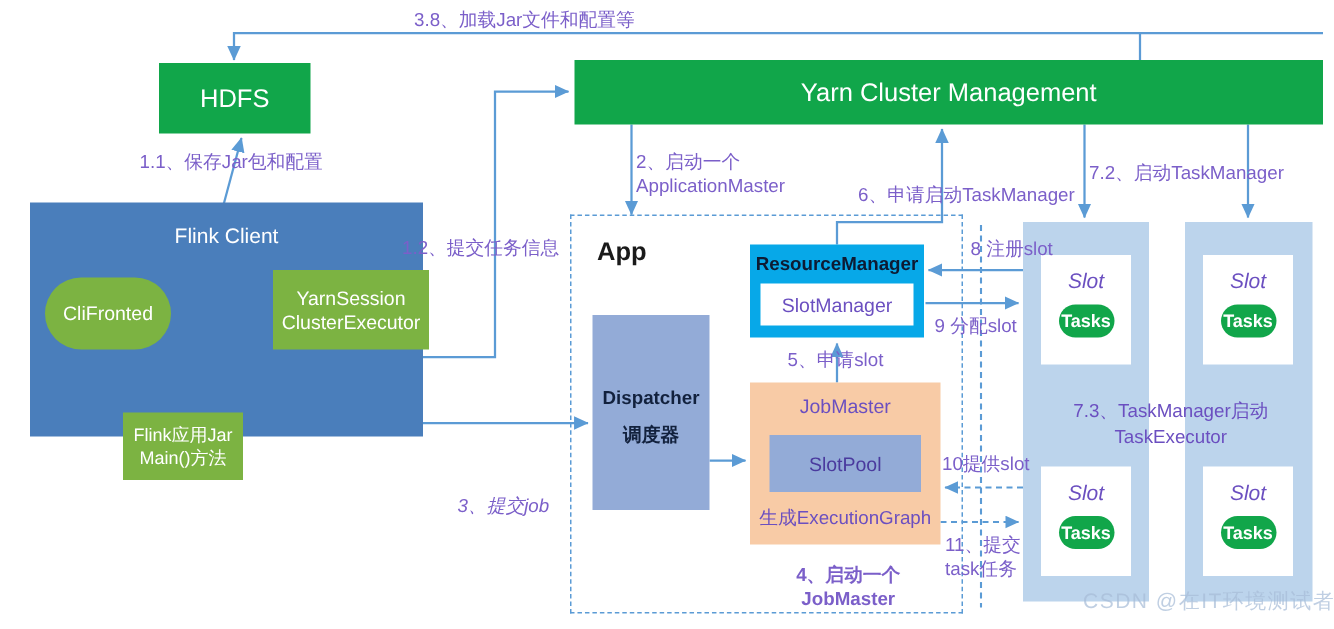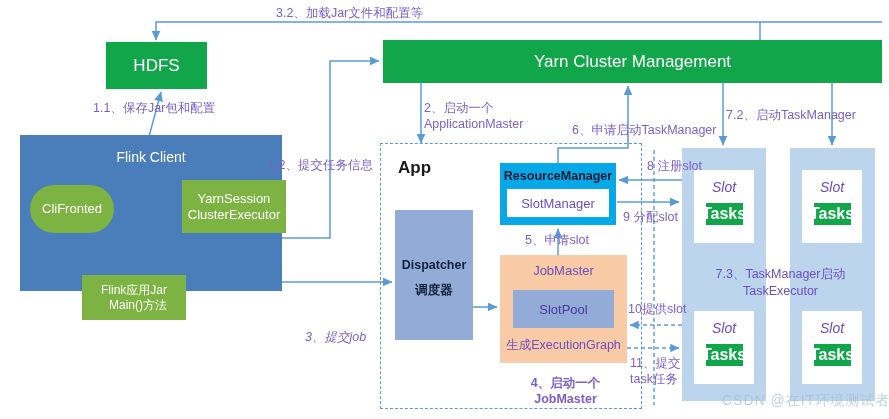--- a/index.html
+++ b/index.html
@@ -18,21 +18,21 @@
   #yarn{left:383px;top:40px;width:499px;height:43px;font-size:17px;}
 
   
   #flink-client{left:20px;top:135px;width:262px;height:156px;background:#4a7ebb;
       display:block;color:#ffffff;}
   #flink-client .hdr{width:100%;text-align:center;margin-top:14px;font-size:14px;color:#ffffff;}
   .inner-green{background:#7cb342;color:#ffffff;position:absolute;box-sizing:border-box;
       display:flex;align-items:center;justify-content:center;text-align:center;font-size:13px;line-height:1.2;}
   #clifronted{left:30px;top:185px;width:84px;height:48px;border-radius:24px;}
   #yarnsession{left:145px;top:180px;width:104px;height:53px;margin-left:37px;}
-  #flinkjar{left:82px;top:275px;width:104px;height:45px;font-size:12px;text-align:right;}
+  #flinkjar{left:82px;top:275px;width:80px;height:45px;font-size:12px;}
 
   
   #app-box{left:380px;top:143px;width:262px;height:266px;border:1.3px dashed #5b9bd5;background:transparent;}
   #app-label{left:398px;top:155px;width:70px;height:26px;font-size:17px;font-weight:bold;color:#1a1a1a;justify-content:flex-start;}
 
   #dispatcher{left:395px;top:210px;width:78px;height:130px;background:#93abd7;
       display:block;color:#12213d;}
   #dispatcher .d1{margin-top:48px;font-size:12.5px;font-weight:bold;text-align:center;}
   #dispatcher .d2{margin-top:10px;font-size:12.5px;font-weight:bold;text-align:center;}
 
@@ -47,22 +47,22 @@
       color:#4a3a9e;font-size:13px;display:flex;align-items:center;justify-content:center;}
   #jobmaster .exgraph{position:absolute;left:0px;top:82px;width:127px;text-align:center;
       color:#6b4fc0;font-size:12.5px;}
 
   
   .tm{position:absolute;background:#bcd4ec;}
   #tm1{left:682px;top:148px;width:84px;height:253px;}
   #tm2{left:790px;top:148px;width:85px;height:253px;}
   .slot{position:absolute;background:#ffffff;display:block;}
   .slot .slot-label{text-align:center;color:#6b4fc0;font-size:14px;margin-top:9px;font-style:italic;}
-  .slot .tasks{margin:8px auto 0 auto;background:#11a64a;color:#ffffff;font-size:16px;
-      font-weight:bold;width:37px;height:22px;display:flex;align-items:center;justify-content:center;}
+  .slot .tasks{margin:8px auto 0 auto;background:#11a64a;color:#ffffff;font-size:12px;
+      font-weight:bold;width:37px;height:22px;display:flex;align-items:center;justify-content:center;border-radius:11px;}
   #tm1 .slot.s-top,#tm2 .slot.s-top{left:12px;top:22px;width:60px;height:73px;}
   #tm1 .slot.s-bot,#tm2 .slot.s-bot{left:12px;top:163px;width:60px;height:73px;}
   #tm-mid-label{position:absolute;left:688px;top:266px;width:185px;text-align:center;
       color:#6b4fc0;font-size:12.5px;line-height:1.35;}
 
   
   .lbl{position:absolute;color:#7b5fc9;font-size:12.5px;line-height:1.3;white-space:pre-line;}
   #l71{left:276px;top:5px;}
   #l11{left:93px;top:100px;}
   #l12{left:268px;top:157px;}
@@ -185,21 +185,21 @@
     </div>
     <div class="slot s-bot">
       <div class="slot-label">Slot</div>
       <div class="tasks">Tasks</div>
     </div>
   </div>
 
   <div id="tm-mid-label" style="white-space:pre-line">7.3、TaskManager启动
 TaskExecutor</div>
 
-  <div class="lbl" id="l71">3.2、加载Jar文件和配置等</div>
+  <div class="lbl" id="l71">3.8、加载Jar文件和配置等</div>
   <div class="lbl" id="l11">1.1、保存Jar包和配置</div>
   <div class="lbl" id="l12">1.2、提交任务信息</div>
   <div class="lbl" id="l2">2、启动一个
 ApplicationMaster</div>
   <div class="lbl" id="l6">6、申请启动TaskManager</div>
   <div class="lbl" id="l72">7.2、启动TaskManager</div>
   <div class="lbl" id="l8">8 注册slot</div>
   <div class="lbl" id="l9">9 分配slot</div>
   <div class="lbl" id="l5">5、申请slot</div>
   <div class="lbl" id="l10">10提供slot</div>

